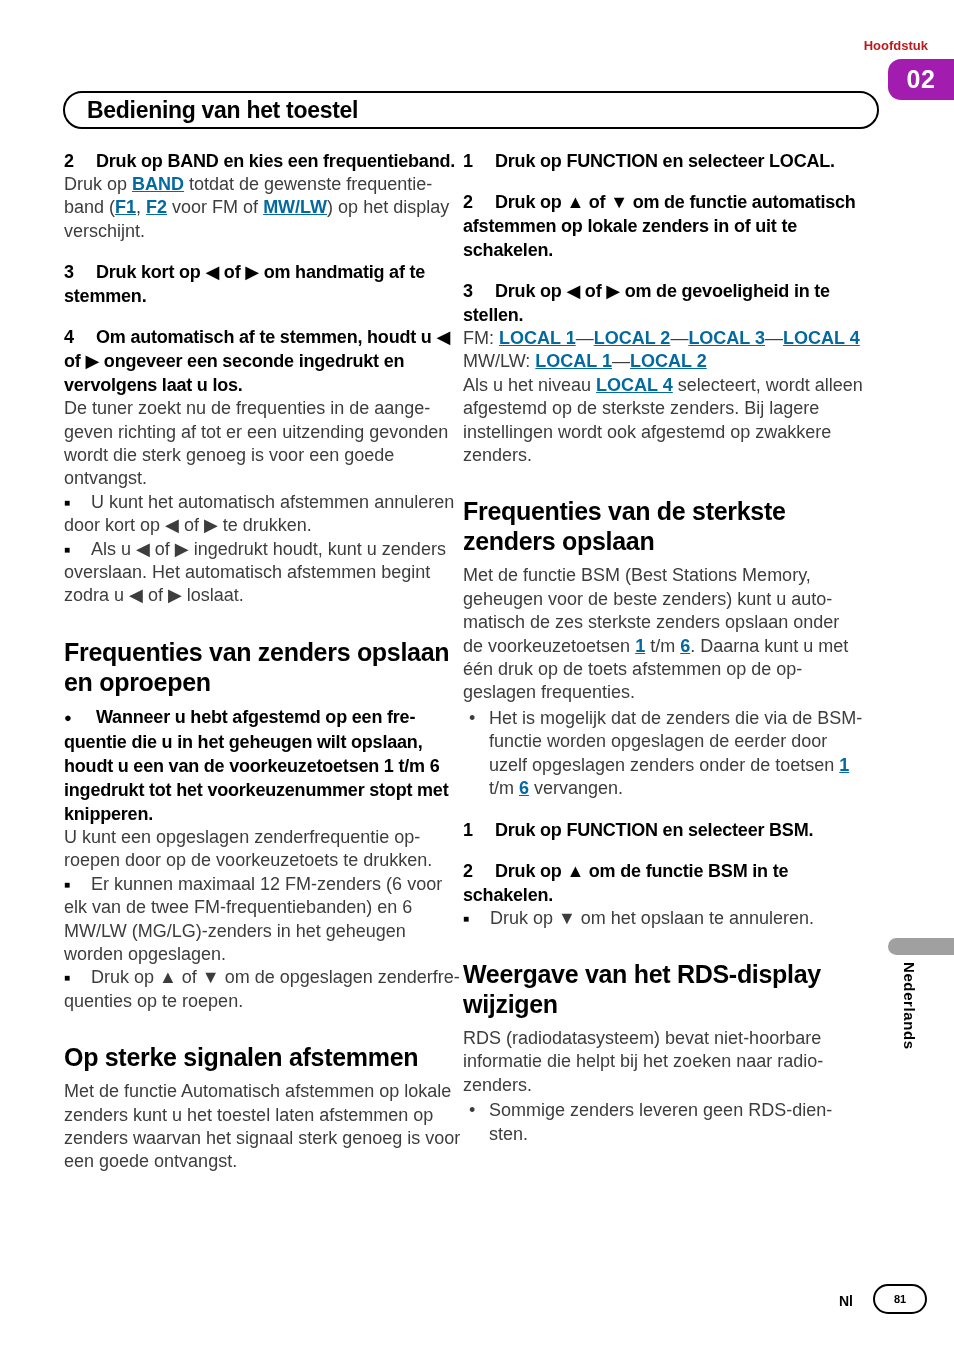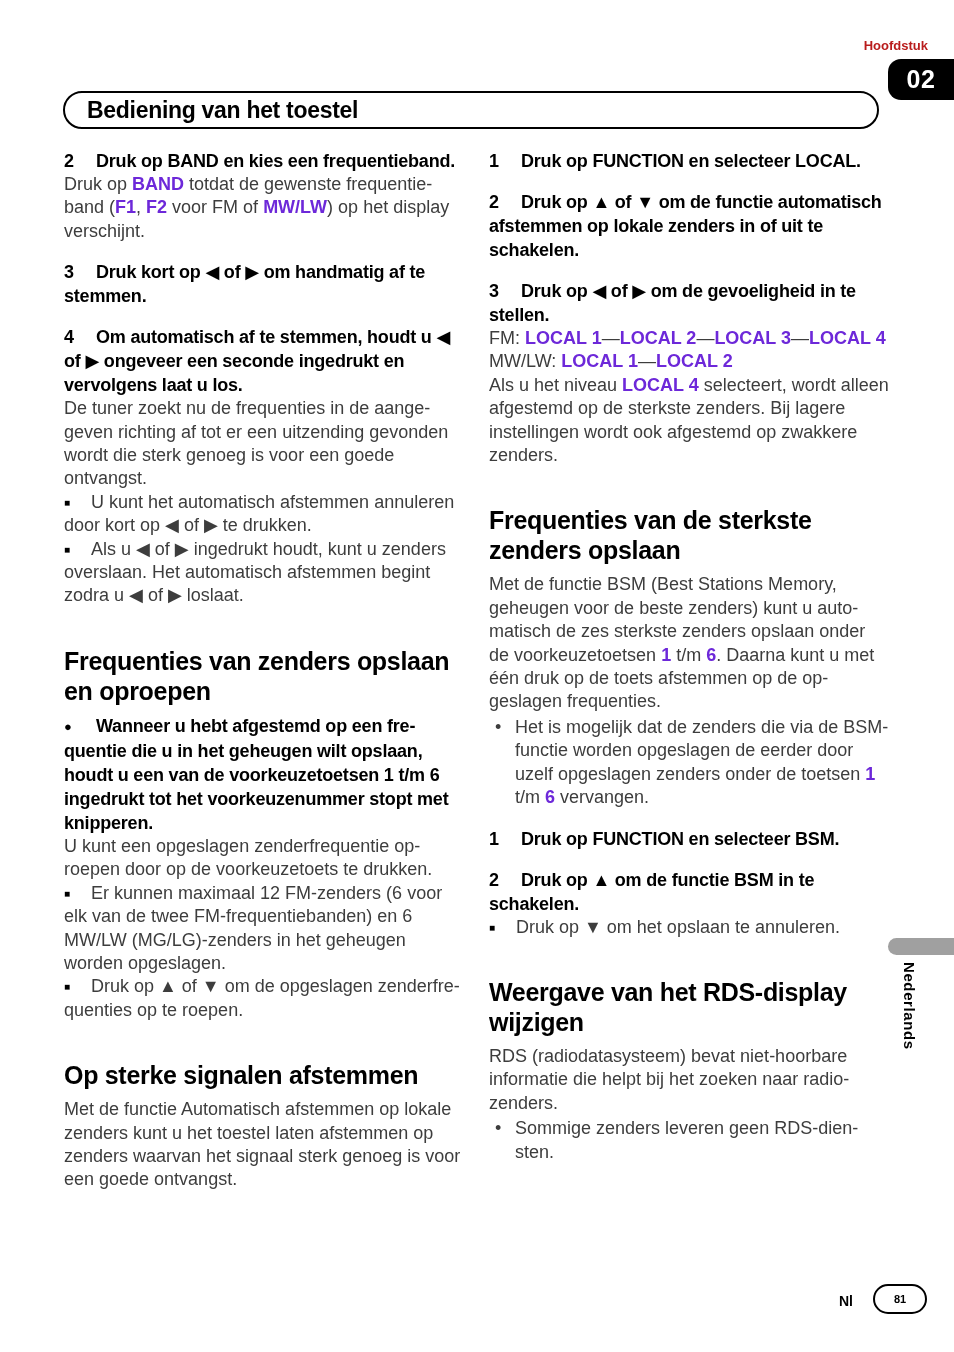--- a/index.html
+++ b/index.html
@@ -16,21 +16,21 @@
   .title-bar{
     position:absolute;left:63px;top:59px;width:790px;height:34px;
     border:2.5px solid #000;border-radius:19px;
     display:flex;align-items:center;padding-left:22px;
     font-size:23px;font-weight:bold;color:#000;letter-spacing:-0.3px;
     background:#fff;
     margin-top:32px;
   }
   .chapter-badge{
     position:absolute;top:59px;right:0;width:66px;height:41px;
-    background:#000000;color:#fff;border-radius:13px 0 0 13px;
+    background:#a21caf;color:#fff;border-radius:13px 0 0 13px;
     display:flex;align-items:center;justify-content:center;
     font-size:25px;font-weight:bold;letter-spacing:0.5px;
   }
   
   .lang-tab{
     position:absolute;top:938px;right:0;width:66px;height:17px;
     border-radius:9px 0 0 9px;
   }
   .lang-tab-label{
     position:absolute;top:962px;right:36px;
@@ -47,45 +47,45 @@
     border:2.5px solid #000;border-radius:15px;
     display:flex;align-items:center;justify-content:center;
     font-size:11px;font-weight:bold;color:#000;background:#fff;
   }
   
   .col{
     position:absolute;top:145px;width:400px;
     font-size:18px;line-height:23.4px;color:#3d3d3d;
   }
   .col-left{left:64px;}
-  .col-right{left:489px;}
+  .col-right{left:463px;}
   .blk{margin:0;}
   .col .blk:first-child{margin-top:4px;}
   .step{
     font-weight:bold;color:#000;margin-top:17px;letter-spacing:-0.2px;
     line-height:24px;
   }
   .step .num{display:inline-block;width:32px;}
   .heading{
     font-size:25px;line-height:30px;font-weight:bold;color:#000;
-    margin-top:38px;margin-bottom:8px;letter-spacing:-0.3px;
+    margin-top:29px;margin-bottom:8px;letter-spacing:-0.3px;
   }
   .body{color:#3d3d3d;}
   .note{color:#3d3d3d;}
   .note .mark{
     display:inline-block;width:27px;font-size:10px;color:#000;
     vertical-align:2px;
   }
   .bold_bullet{font-weight:bold;color:#000;letter-spacing:-0.2px;line-height:24px;}
   .bold_bullet .mark{
     display:inline-block;width:32px;font-size:13px;vertical-align:1px;
   }
   .bullet{position:relative;padding-left:26px;margin:2px 0;color:#3d3d3d;}
   .bullet .mark{position:absolute;left:6px;top:0;color:#3d3d3d;}
-  .b{font-weight:bold;color:#6d28d9;}
+  .b{font-weight:bold;color:#0369a1;text-decoration:underline;}
 </style>
 </head>
 <body>
 
 <div class="chapter-label">Hoofdstuk</div>
 <div class="title-bar">
   <span>Bediening van het toestel</span>
 </div>
 <div class="chapter-badge">
   <span>02</span>

